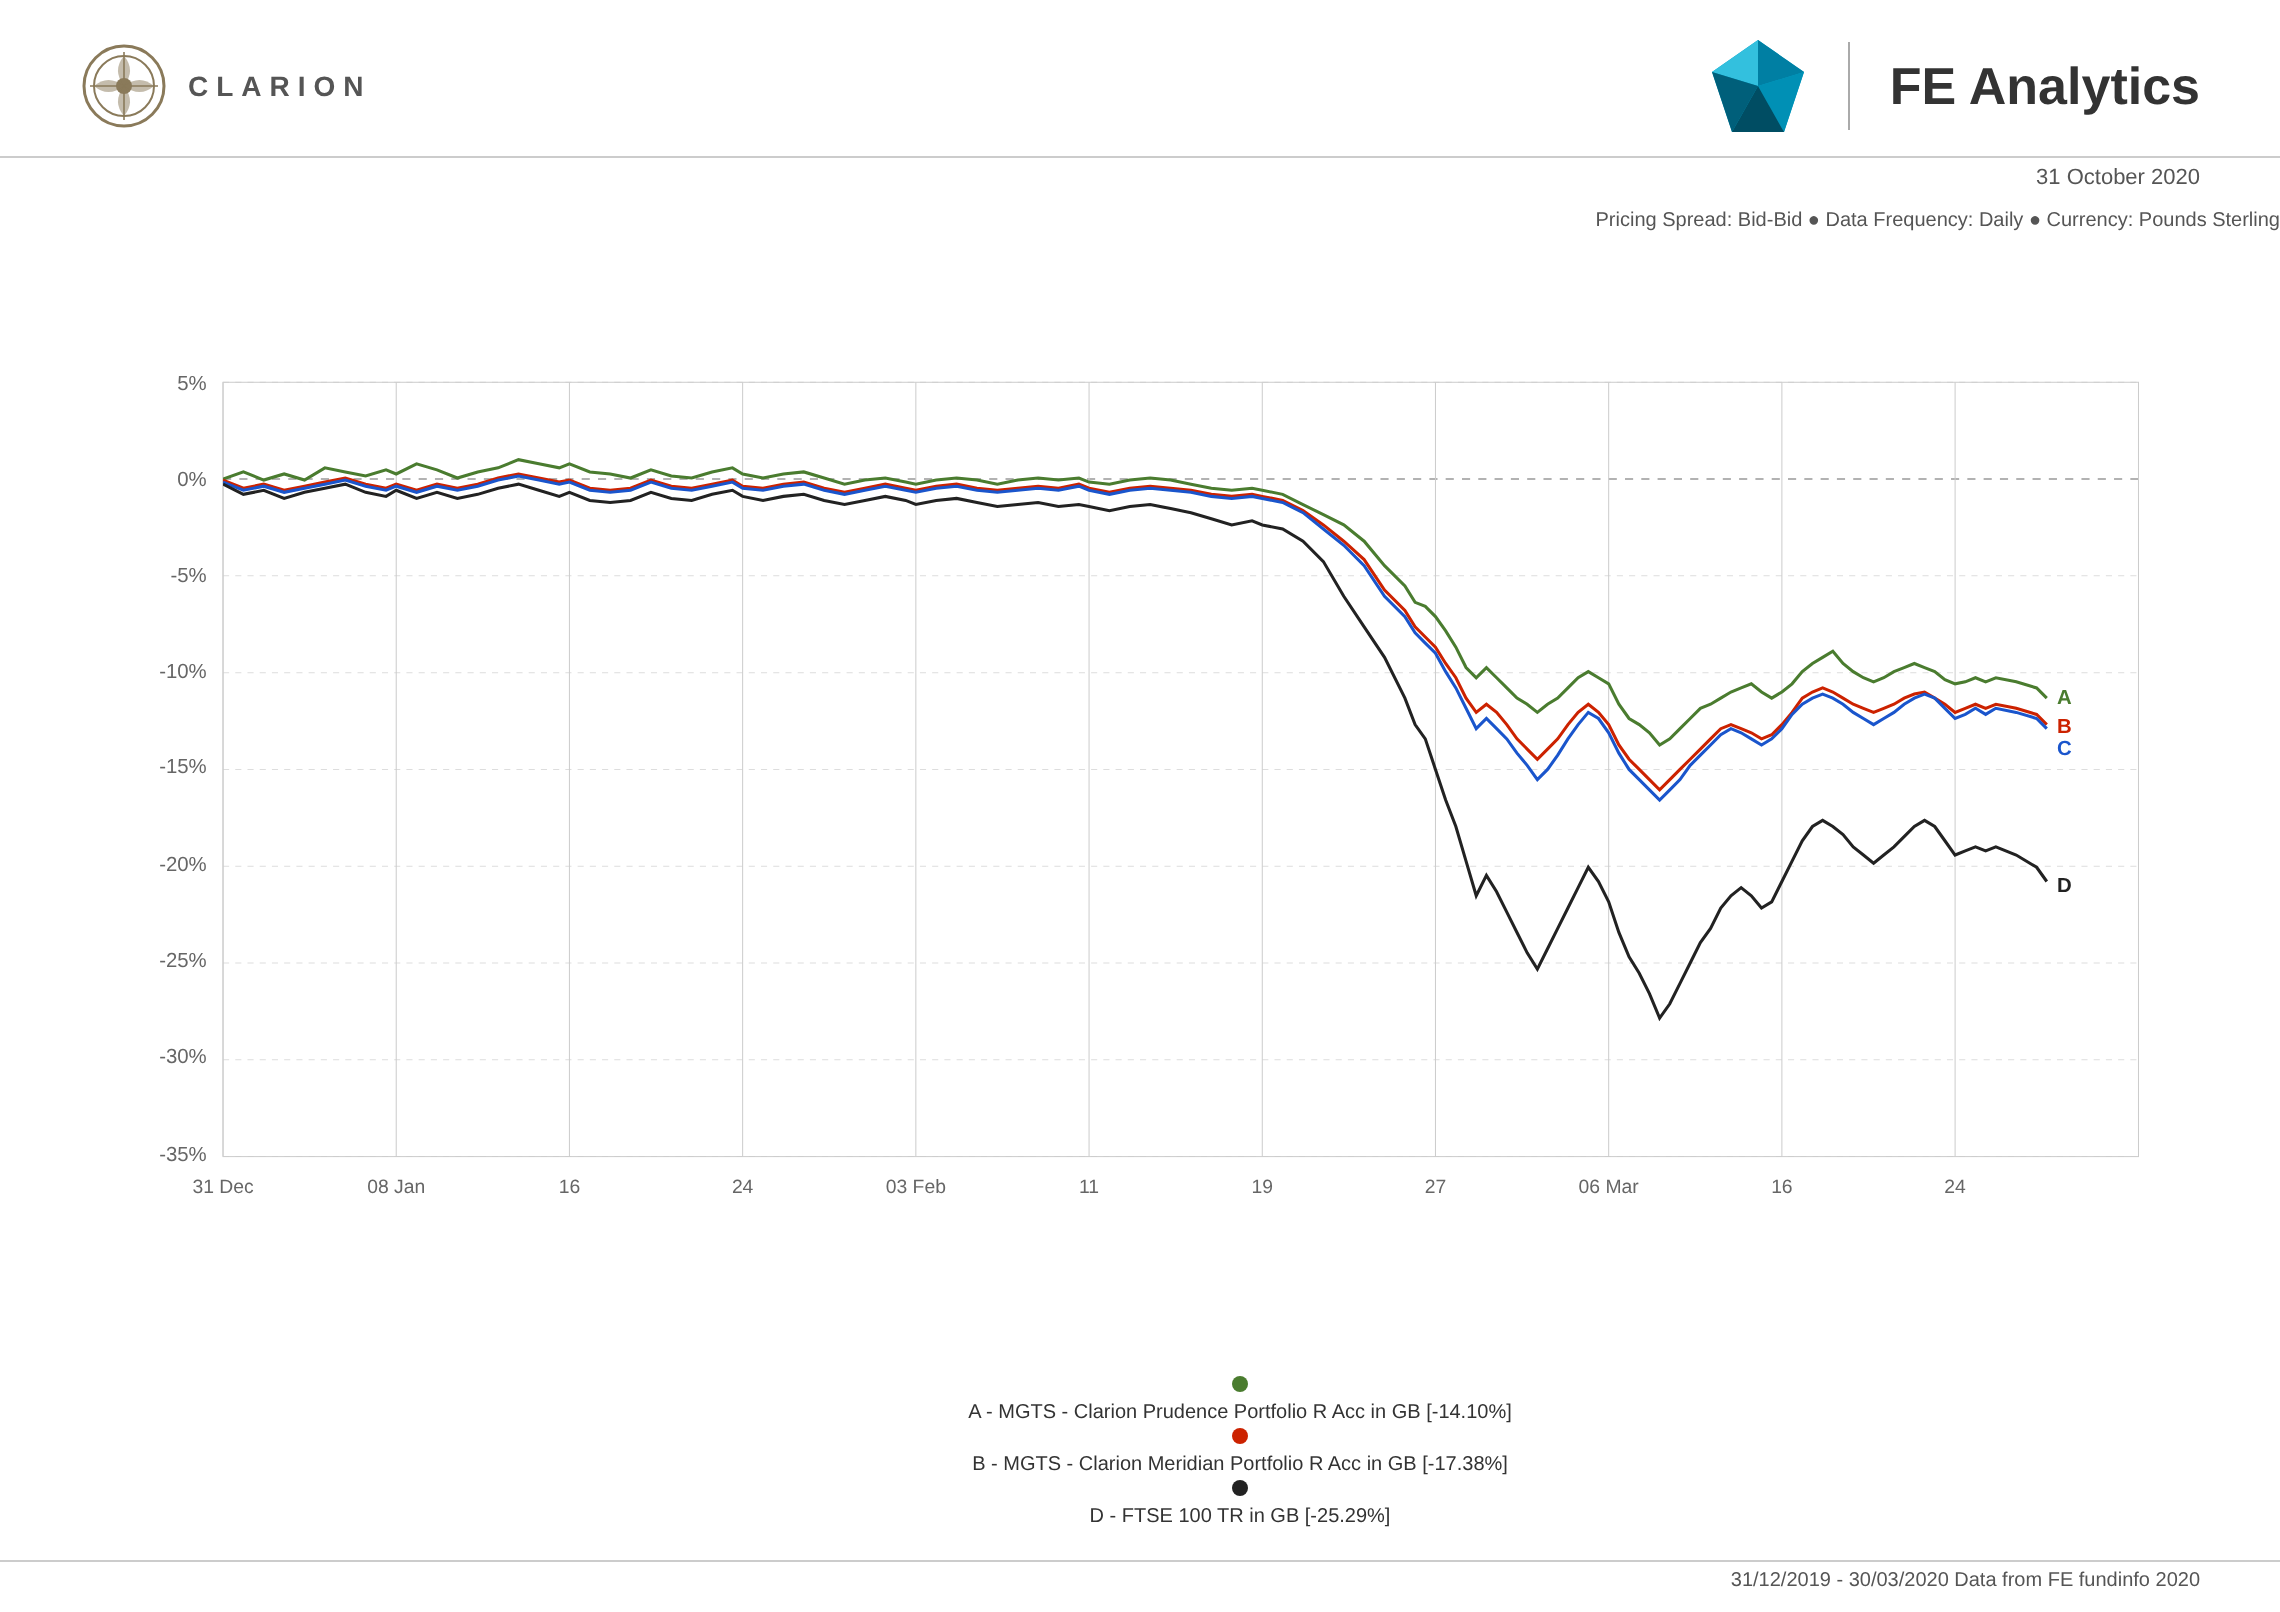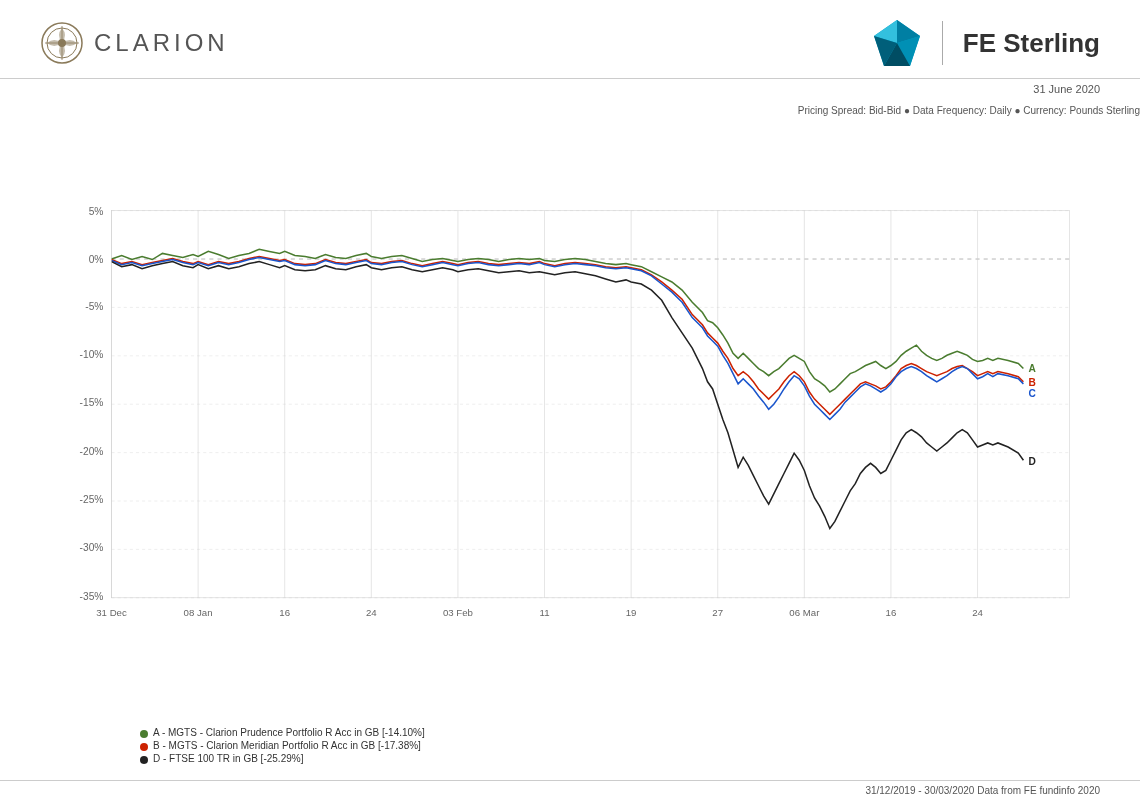--- a/index.html
+++ b/index.html
@@ -28,22 +28,22 @@
     .clarion-logo {
       display: flex;
       align-items: center;
       gap: 10px;
     }
     .clarion-emblem {
       width: 44px;
       height: 44px;
     }
     .clarion-text {
-      font-size: 24px;
-      font-weight: normal;
+      font-size: 14px;
+      font-weight: bold;
       letter-spacing: 4px;
       color: #555;
     }
     .header-title {
       font-size: 14px;
       color: #555;
       text-align: center;
       flex: 1;
     }
     .fe-logo {
@@ -92,23 +92,24 @@
       height: 100%;
     }
     
     .legend {
       padding: 6px 40px 4px 140px;
       font-size: 10px;
       color: #333;
     }
     .legend-item {
       display: flex;
-      align-items: flex-end;
+      align-items: center;
       gap: 5px;
       margin-bottom: 2px;
+      flex-direction: column;
     }
     .legend-dot {
       width: 8px;
       height: 8px;
       border-radius: 50%;
       flex-shrink: 0;
     }
     
     .footer {
       text-align: right;
@@ -143,25 +144,25 @@
 
       <svg class="fe-diamond" viewBox="0 0 50 50" xmlns="http://www.w3.org/2000/svg">
         <polygon points="25,2 48,18 38,48 12,48 2,18" fill="#00a0c6"></polygon>
         <polygon points="25,2 48,18 25,25" fill="#007fa3"></polygon>
         <polygon points="25,2 2,18 25,25" fill="#33c0de"></polygon>
         <polygon points="2,18 12,48 25,25" fill="#005f7a"></polygon>
         <polygon points="48,18 38,48 25,25" fill="#0090b5"></polygon>
         <polygon points="12,48 38,48 25,25" fill="#004d63"></polygon>
       </svg>
       <div class="header-divider"></div>
-      <span class="fe-text">FE Sterling</span>
+      <span class="fe-text">FE Analytics</span>
     </div>
   </div>
 
-  <div class="date-row">31 June 2020</div>
+  <div class="date-row">31 October 2020</div>
 
   <div class="subtitle-row">Pricing Spread: Bid-Bid ● Data Frequency: Daily ● Currency: Pounds Sterling</div>
 
   <div class="chart-container">
     <svg class="chart-svg" viewBox="0 0 1060 430" xmlns="http://www.w3.org/2000/svg">
 
       <defs>
         <clipPath id="chartClip">
           <rect x="80" y="10" width="940" height="380"></rect>
         </clipPath>

